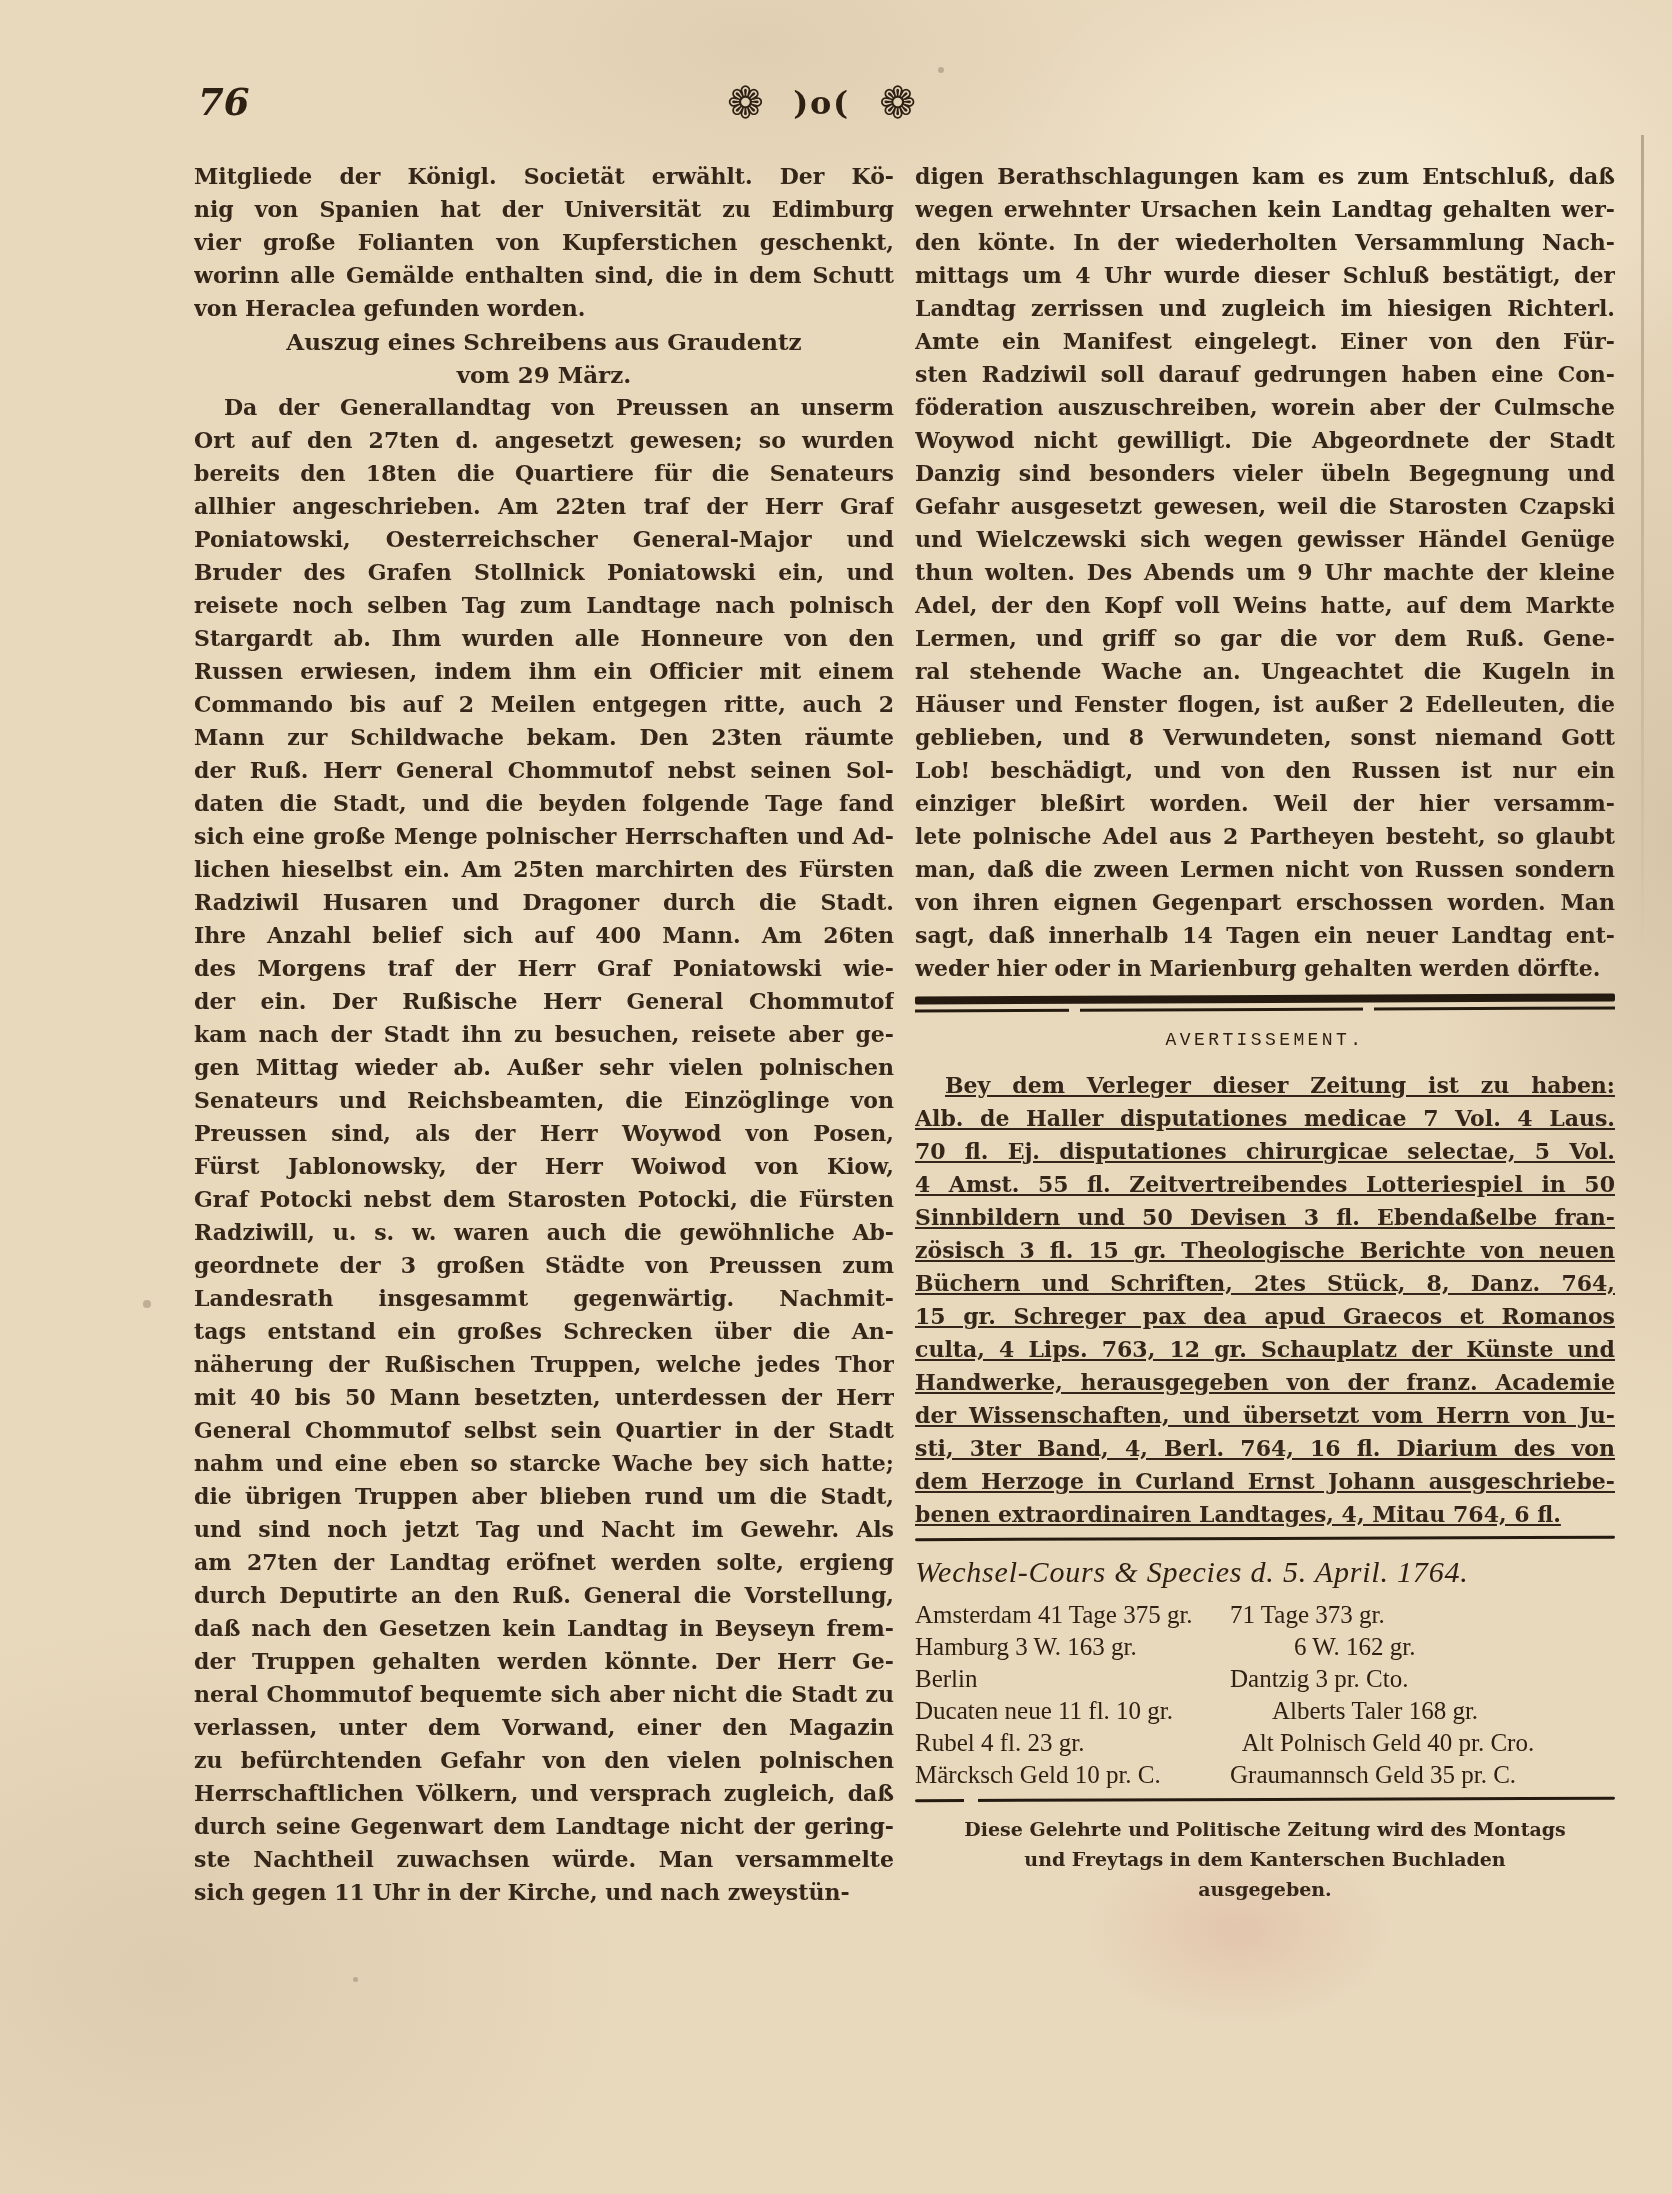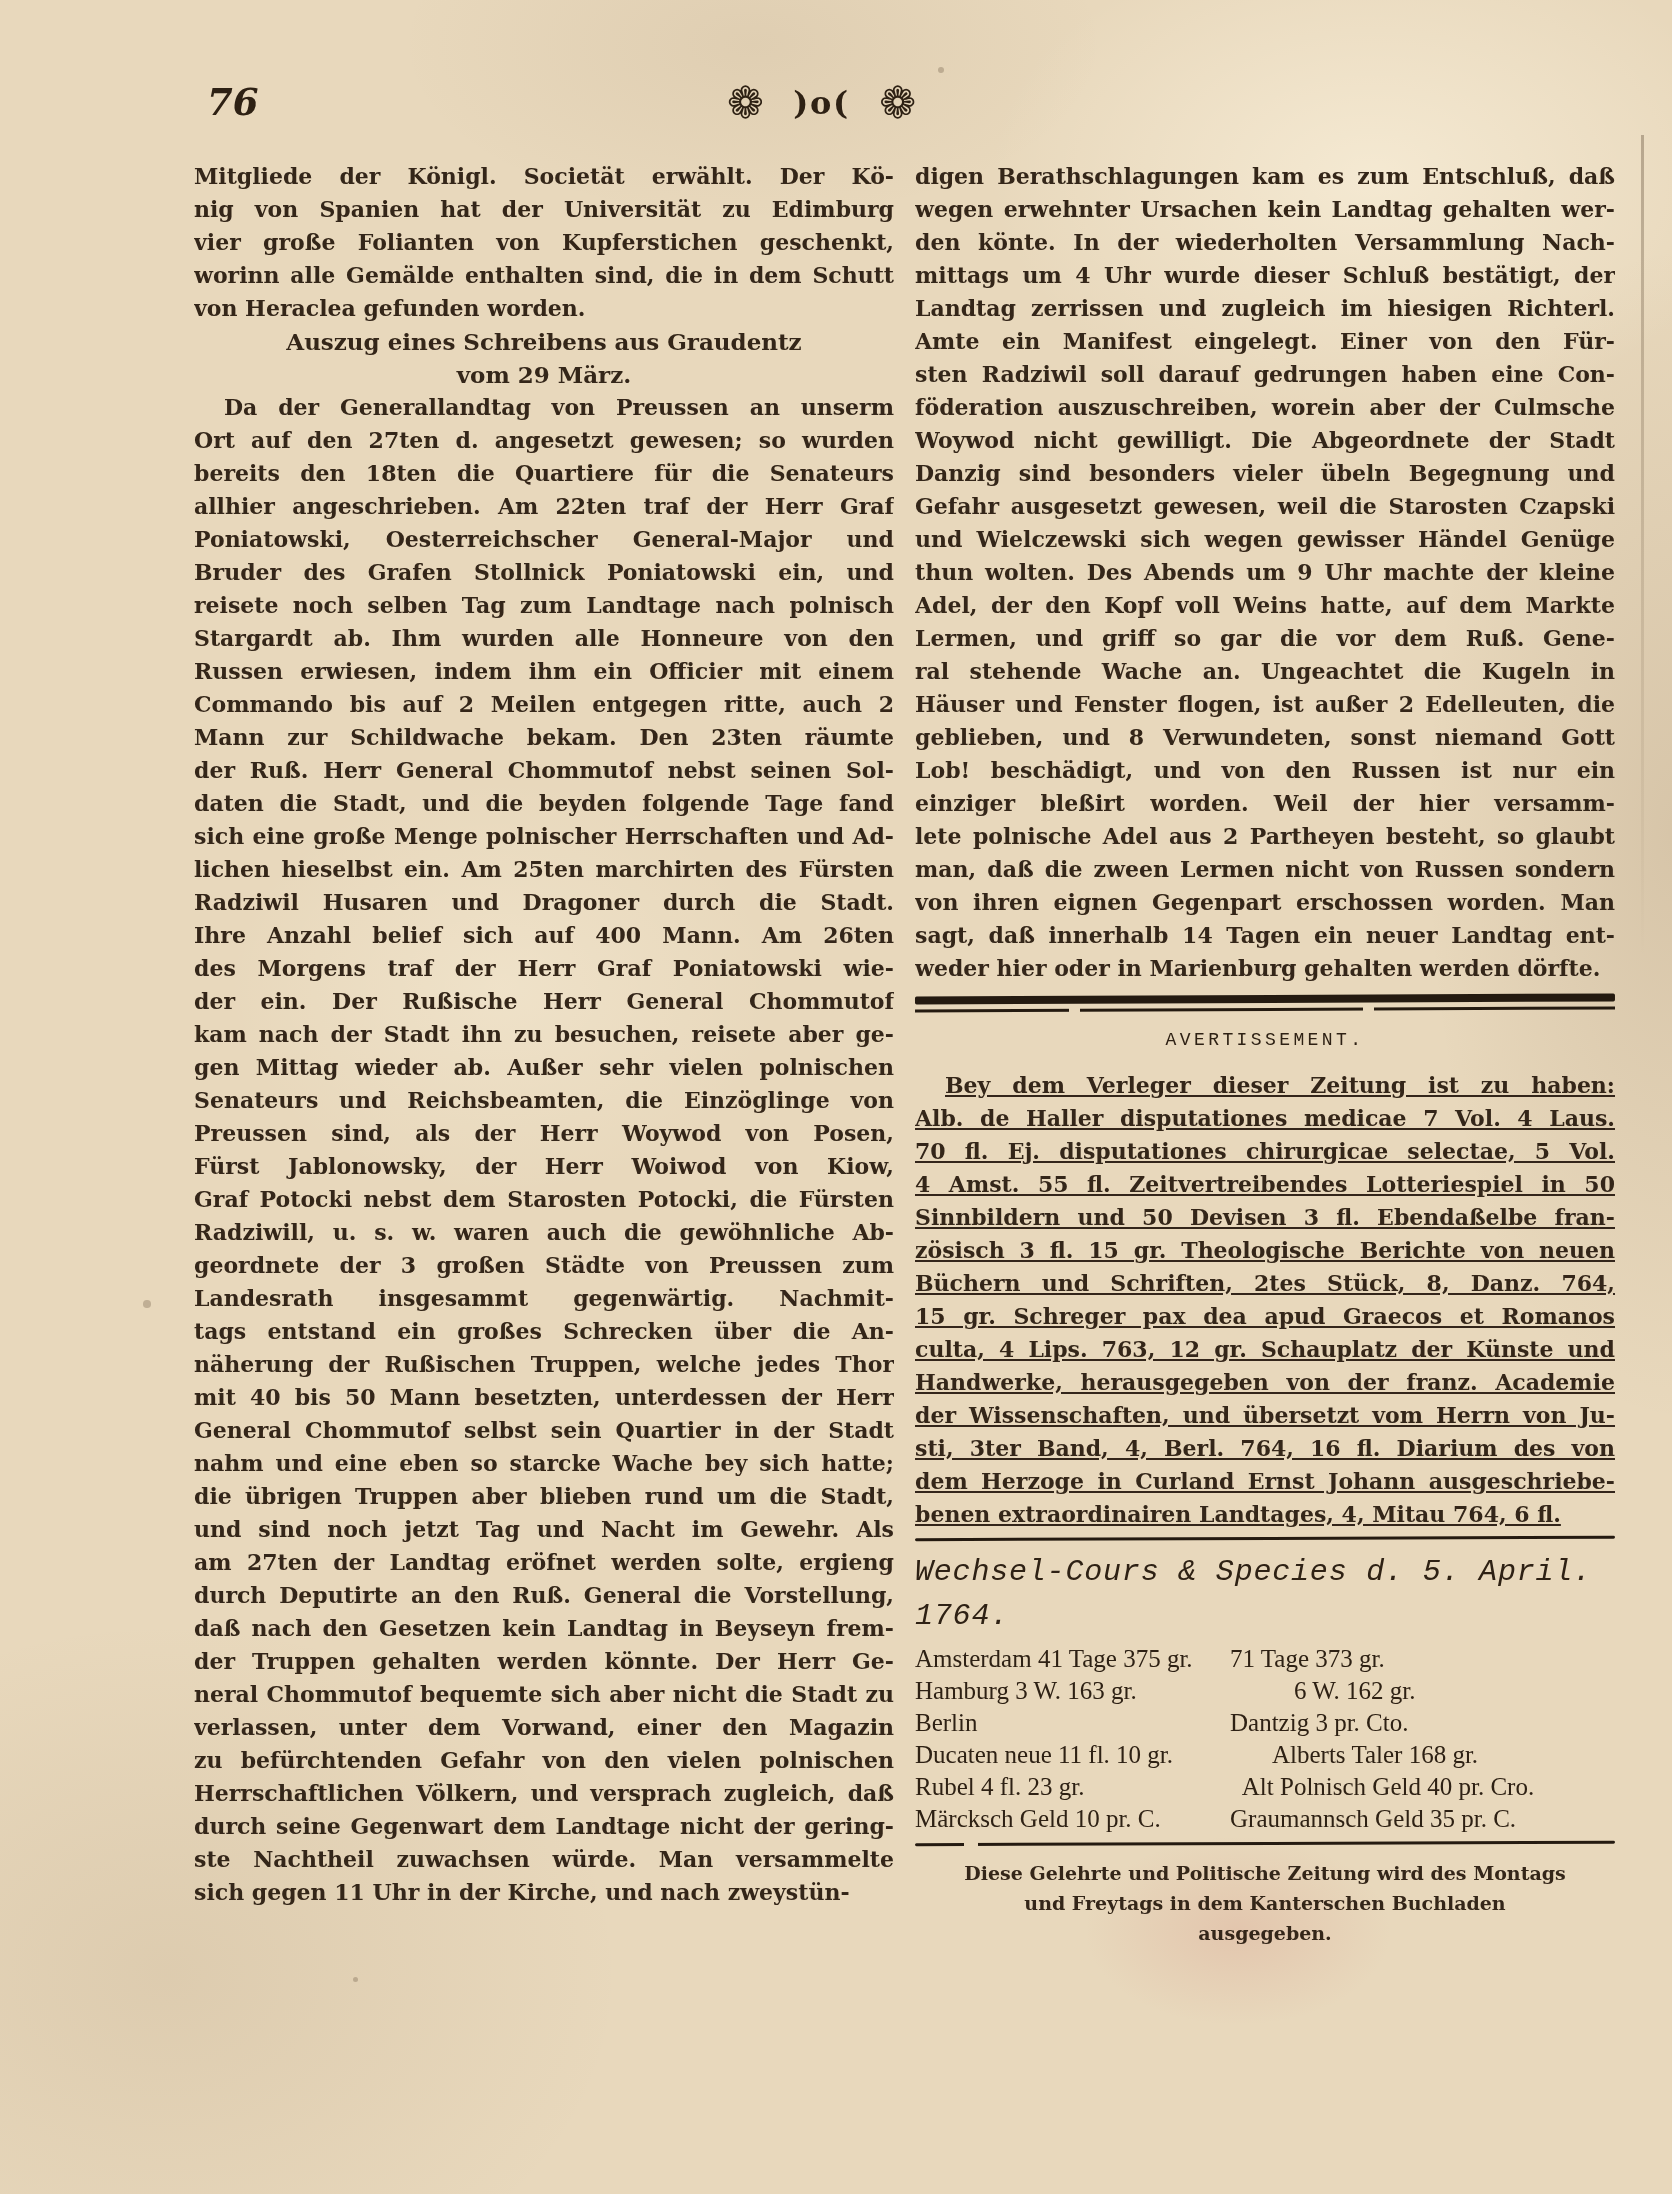--- a/index.html
+++ b/index.html
@@ -12,21 +12,21 @@
       radial-gradient(ellipse 757px 589px at 10% 90%, rgba(125,95,60,0.10), transparent 60%),
       radial-gradient(ellipse 219px 135px at 74% 88%, rgba(205,125,115,0.20), transparent 70%),
       radial-gradient(ellipse 353px 841px at 100% 38%, rgba(110,80,50,0.14), transparent 70%),
       radial-gradient(ellipse 505px 252px at 45% 2%, rgba(120,90,60,0.08), transparent 70%),
       radial-gradient(ellipse 421px 320px at 30% 45%, rgba(255,248,230,0.30), transparent 65%);
     font-family:"DejaVu Serif", serif;
     color:#33251a;
     overflow:hidden;
   }
   .pagehead{position:absolute;left:0;top:77px;width:100%;height:76px;}
-  .page-number{position:absolute;left:207px;top:3.4px;font-size:37px;font-style:italic;font-weight:bold;color:#2e2114;}
+  .page-number{position:absolute;left:198px;top:3.4px;font-size:37px;font-style:italic;font-weight:bold;color:#2e2114;}
   .ornaments{position:absolute;left:0;top:0;width:100%;text-align:center;transform:translateX(-15px);}
   .orn{font-size:44px;color:#2e2114;margin:0 25px;vertical-align:middle;font-family:"DejaVu Sans",sans-serif;}
   .mark{font-size:32px;font-weight:bold;color:#2e2114;vertical-align:middle;letter-spacing:1.7px;}
   .col{position:absolute;top:160px;width:700px;}
   .col-left{left:194px;}
   .col-right{left:915px;}
   .para .line{
     font-size:22px;font-weight:700;line-height:33px;height:33px;
     text-align:justify;text-align-last:justify;overflow:hidden;white-space:nowrap;
     color:#342619;
@@ -37,21 +37,21 @@
   .heading .line{font-size:23px;}
   .rule-double{margin-top:10px;transform:rotate(-0.25deg);}
   .rule-double .bar1{height:8.4px;background:#241a10;border-radius:1.7px;}
   .rule-double .bar2{height:3.4px;background:#241a10;margin-top:4.2px;
     background:linear-gradient(to right,#241a10 0 22%,transparent 22% 23.5%,#241a10 23.5% 64%,transparent 64% 65.5%,#241a10 65.5% 100%);}
   .avert-title{margin-top:11.8px;text-align:center;font-family:Liberation Mono, monospace;
     font-size:18px;font-weight:500;letter-spacing:3.4px;line-height:35px;color:#2e2114;}
   .avert-para{margin-top:11px;text-decoration:underline;}
   .rule-thin{height:2.9px;background:#241a10;margin-top:6.7px;transform:rotate(-0.2deg);border-radius:1.7px;}
   .rule-gap{background:linear-gradient(to right,#241a10 0 7%,transparent 7% 9%,#241a10 9% 100%);}
-  .exch-title{margin-top:10px;font-family:Liberation Mono, monospace;font-style:italic;
+  .exch-title{margin-top:10px;font-family:Liberation Serif, serif;font-style:italic;
     font-size:30px;font-weight:500;line-height:44px;color:#2e2114;letter-spacing:0.8px;}
   .exch-table{margin-top:5px;font-family:Liberation Serif, serif;}
   .exch-row{display:flex;font-size:25px;line-height:32px;height:32px;color:#2e2114;}
   .exch-cell-left{width:45%;white-space:nowrap;overflow:hidden;}
   .exch-cell-right{flex:1;white-space:nowrap;overflow:hidden;}
   .exch-row:nth-child(2) .exch-cell-right{padding-left:64px;}
   .exch-row:nth-child(4) .exch-cell-right{padding-left:42px;}
   .exch-row:nth-child(5) .exch-cell-right{padding-left:11.8px;}
   .notice{margin-top:13.5px;}
   .notice .line{font-size:19px;line-height:30px;height:30px;}

